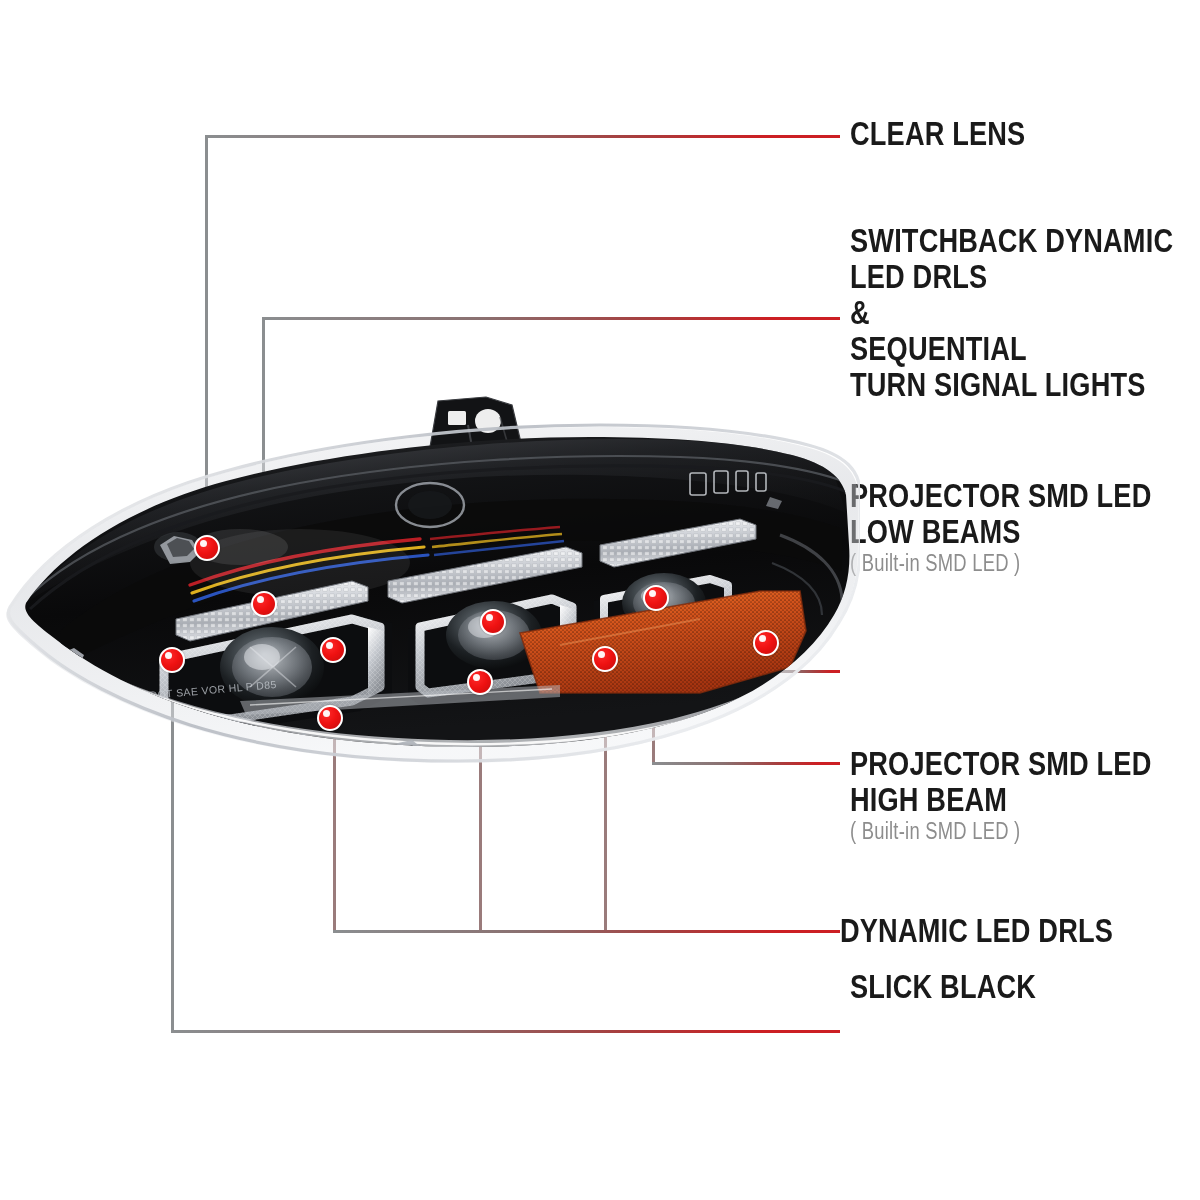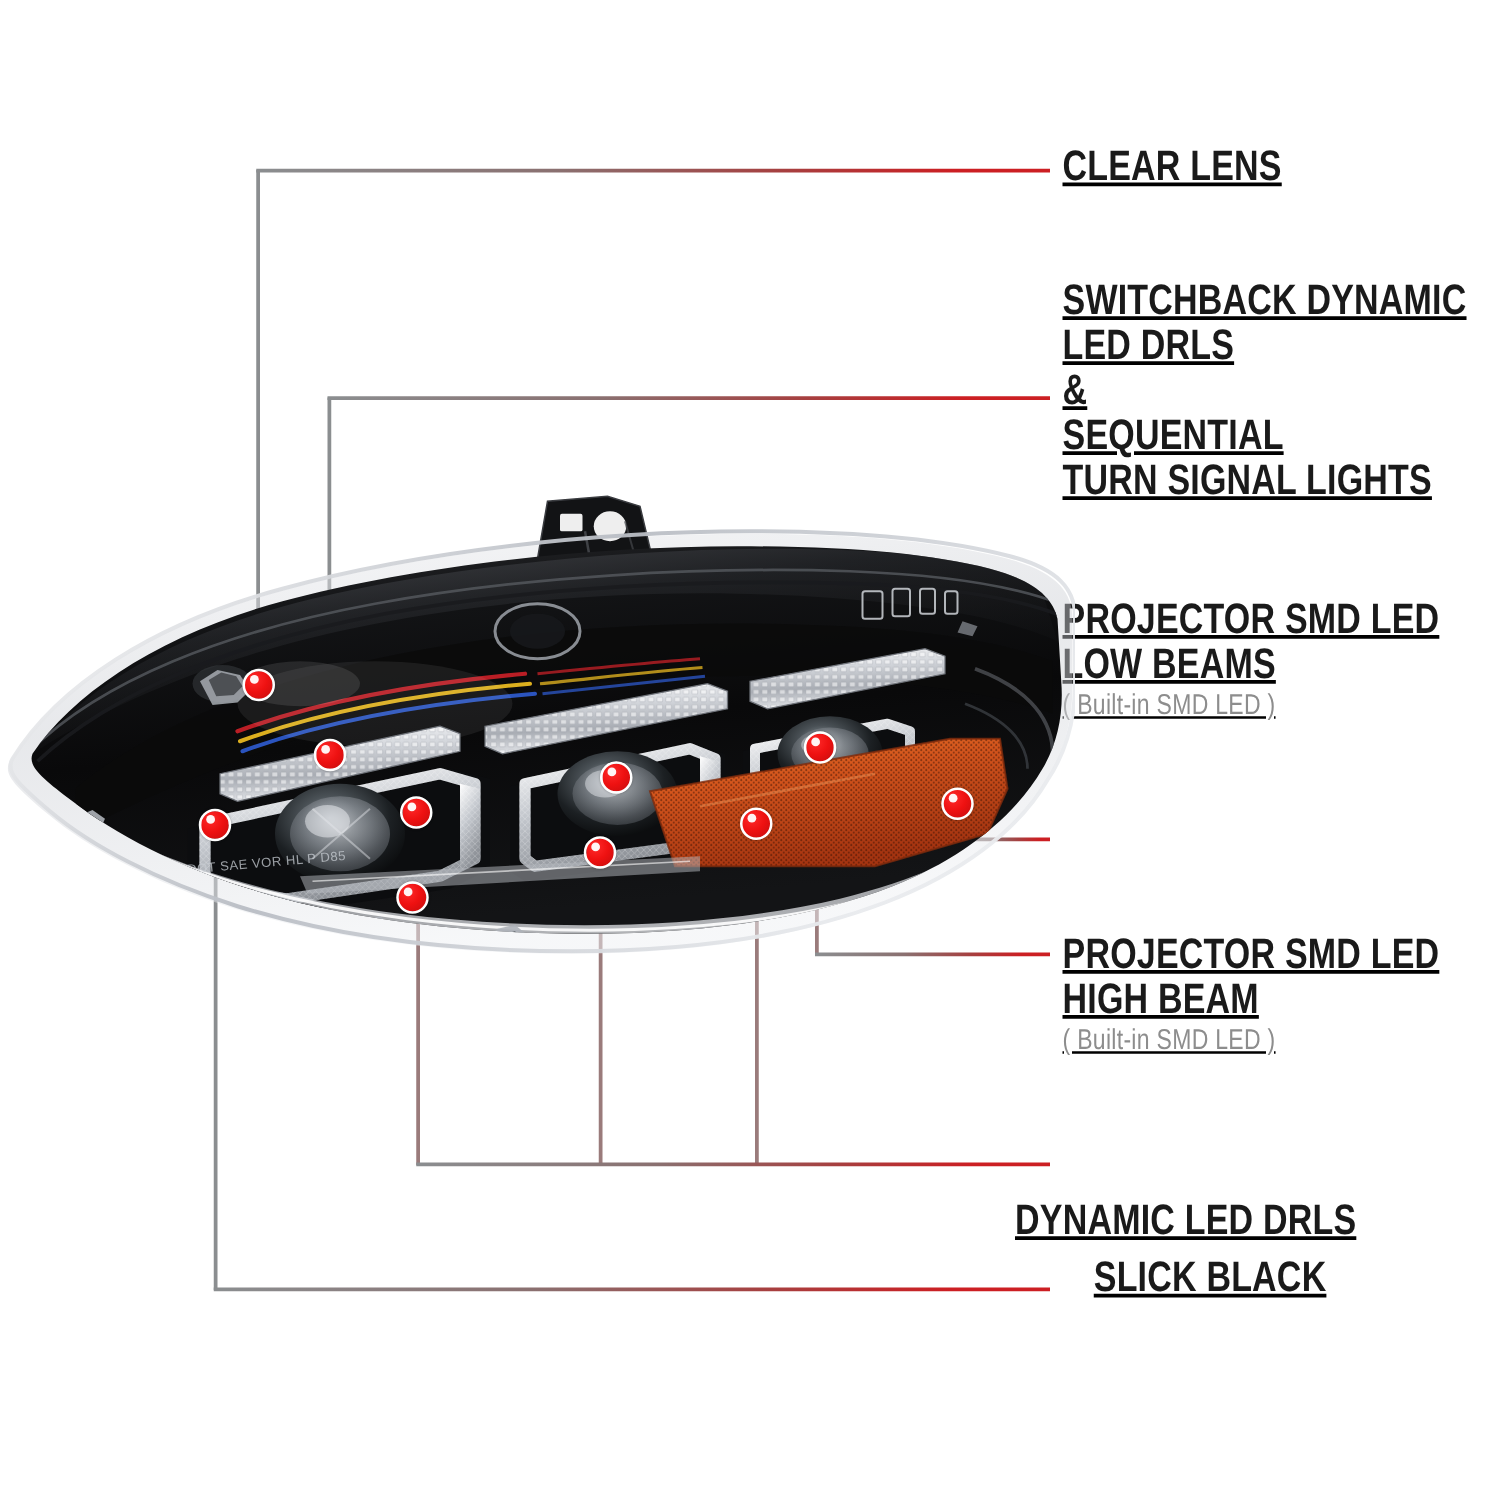--- a/index.html
+++ b/index.html
@@ -6,21 +6,21 @@
   body{
     width:1200px;height:1200px;
     background:#ffffff;
     font-family:"Liberation Sans",sans-serif;
     overflow:hidden;
     position:relative;
   }
   #stage{position:absolute;inset:0;width:1200px;height:1200px;}
 
   
-  .callout{position:absolute;text-decoration:underline;}
+  .callout{position:absolute;}
   .ct{
     font-family:"Liberation Sans",sans-serif;
     font-weight:700;
     color:#1a1a1a;
     letter-spacing:.2px;
     line-height:1.06;
     transform:scaleX(.80);
     transform-origin:left top;
     white-space:nowrap;
   }
@@ -354,21 +354,21 @@
     <div class="ct sub">( Built-in SMD LED )</div>
   </div>
 
 
   <div class="callout" style="left:850px;top:745px;">
     <div class="ct l1">PROJECTOR SMD LED</div>
     <div class="ct l1">HIGH BEAM</div>
     <div class="ct sub">( Built-in SMD LED )</div>
   </div>
 
-  <div class="callout" style="left:812px;top:912px;margin-top:46px;">
+  <div class="callout" style="left:840px;top:912px;">
     <div class="ct l1">DYNAMIC LED DRLS</div>
   </div>
 
-  <div class="callout" style="left:850px;top:1004px;margin-left:25px;">
+  <div class="callout" style="left:850px;top:968px;">
     <div class="ct l1">SLICK BLACK</div>
   </div>
 
 </div>
 
 </body></html>

